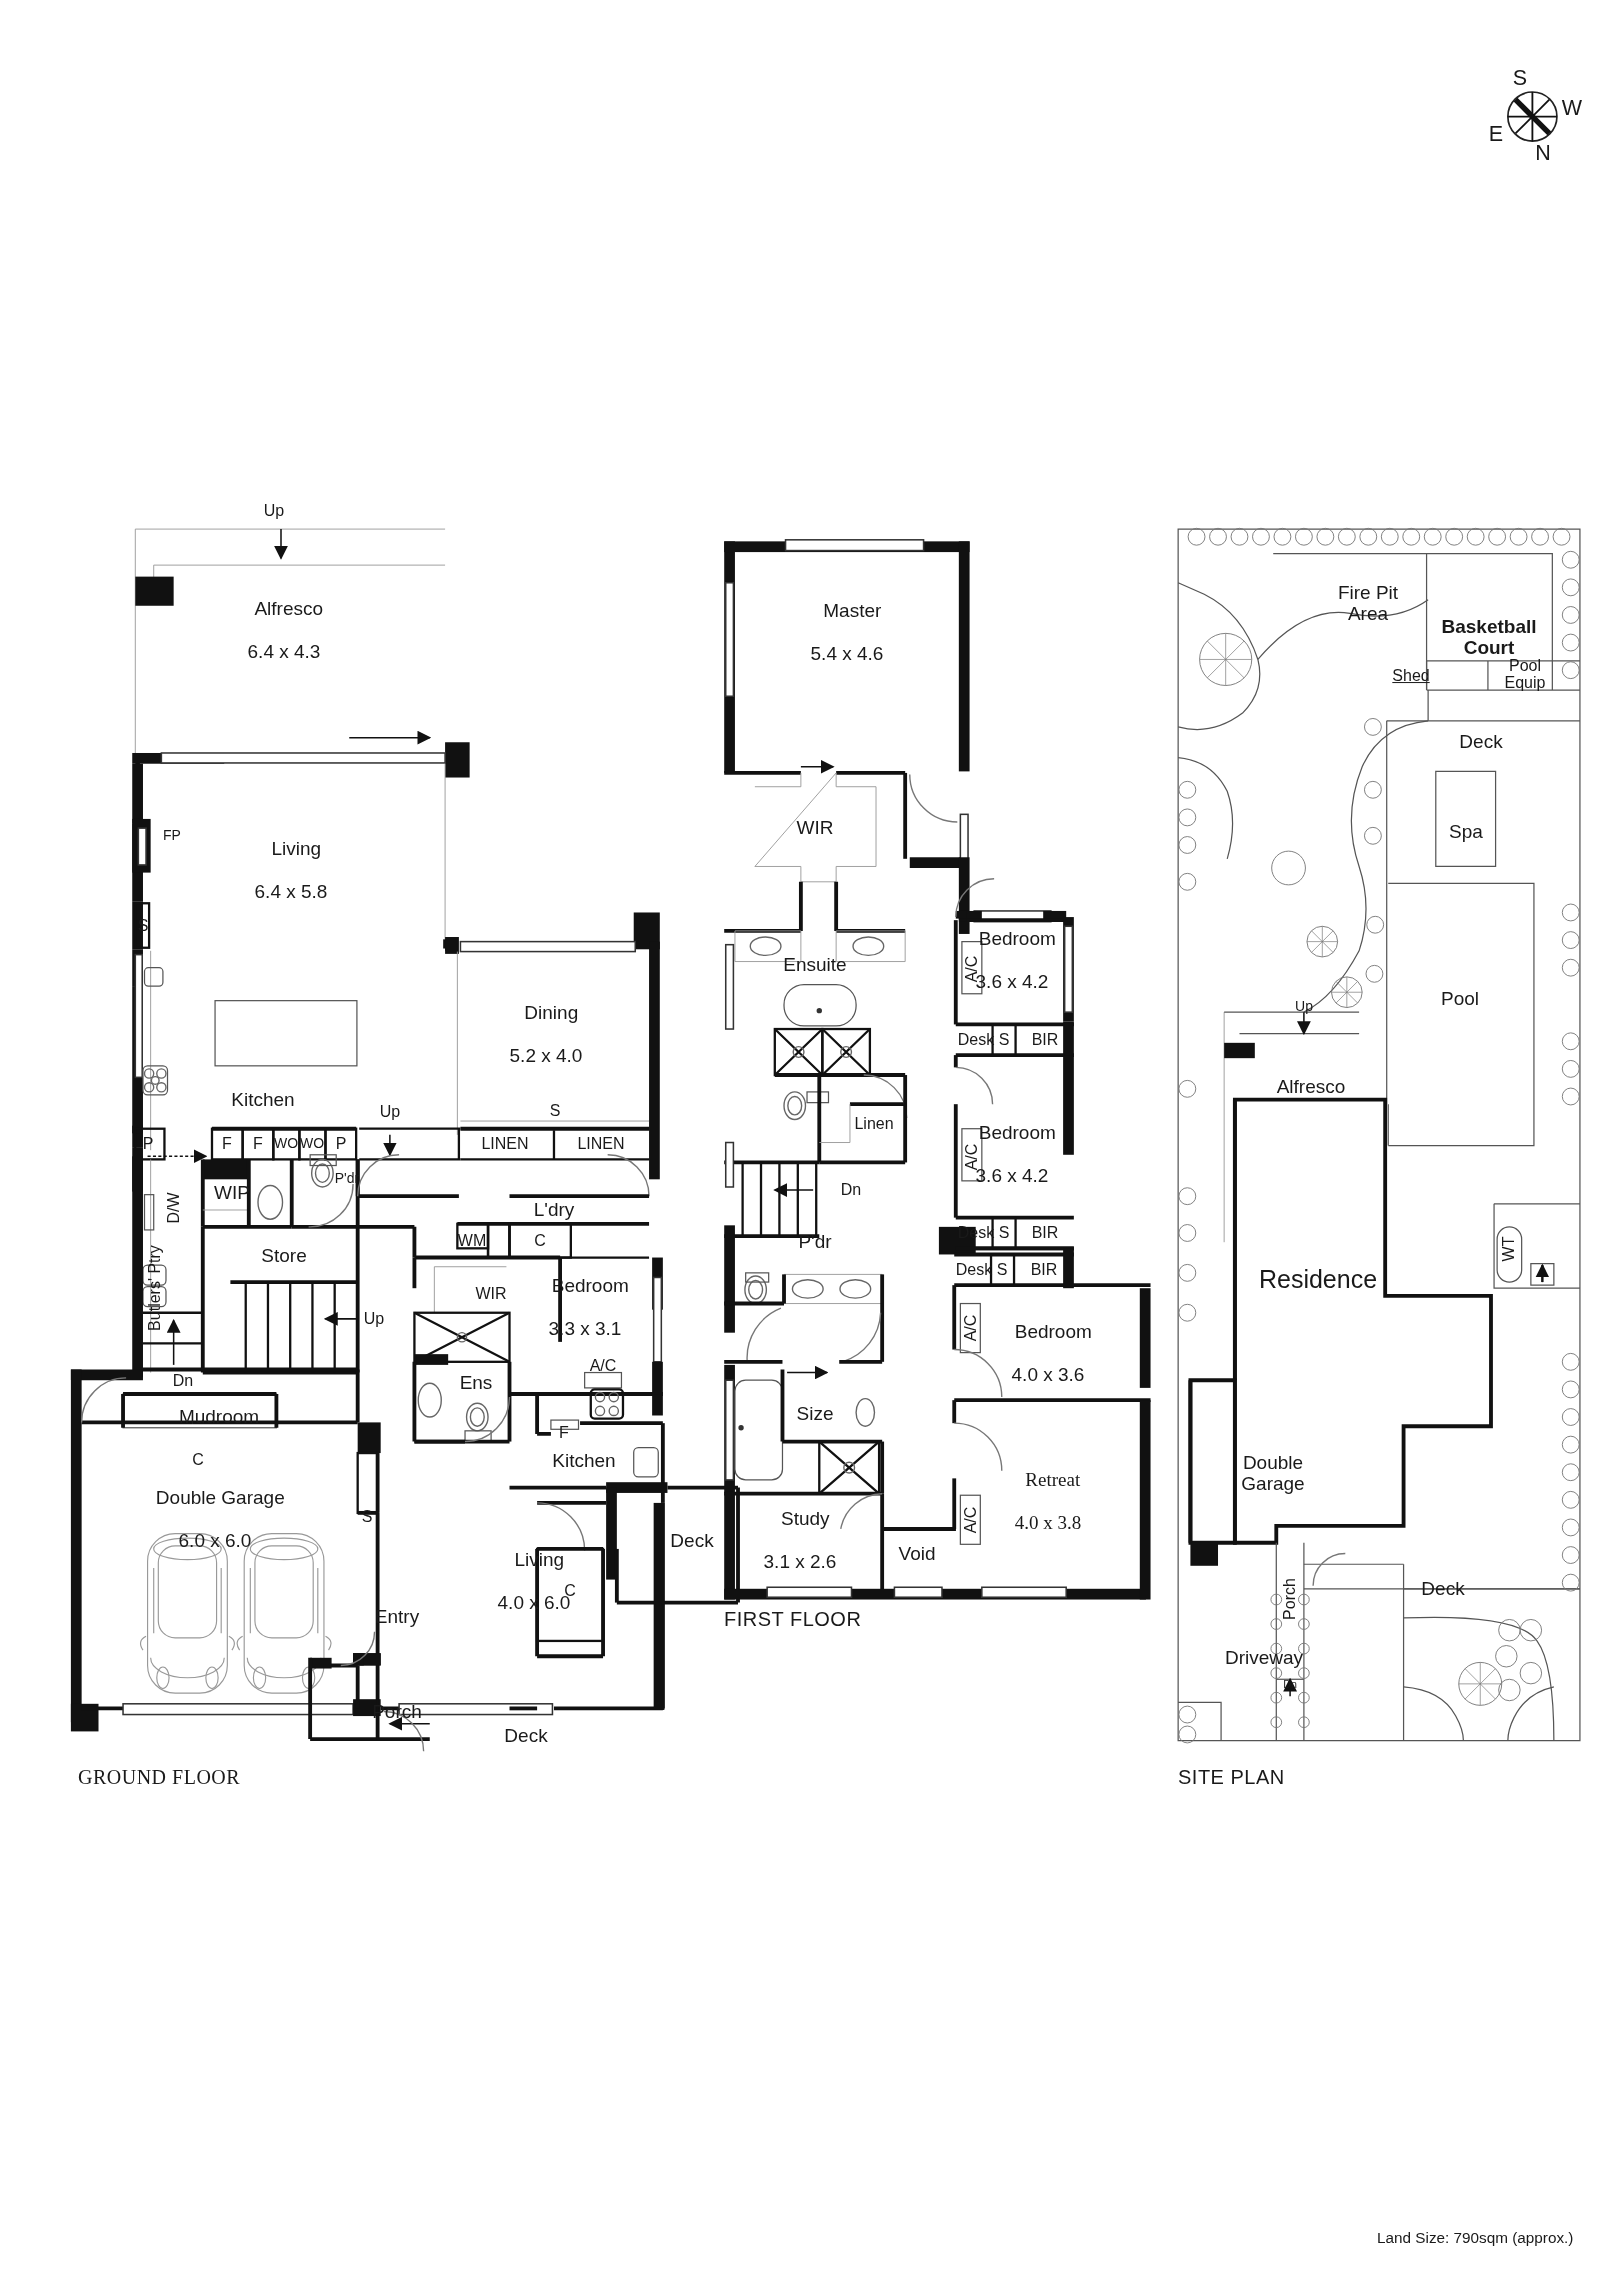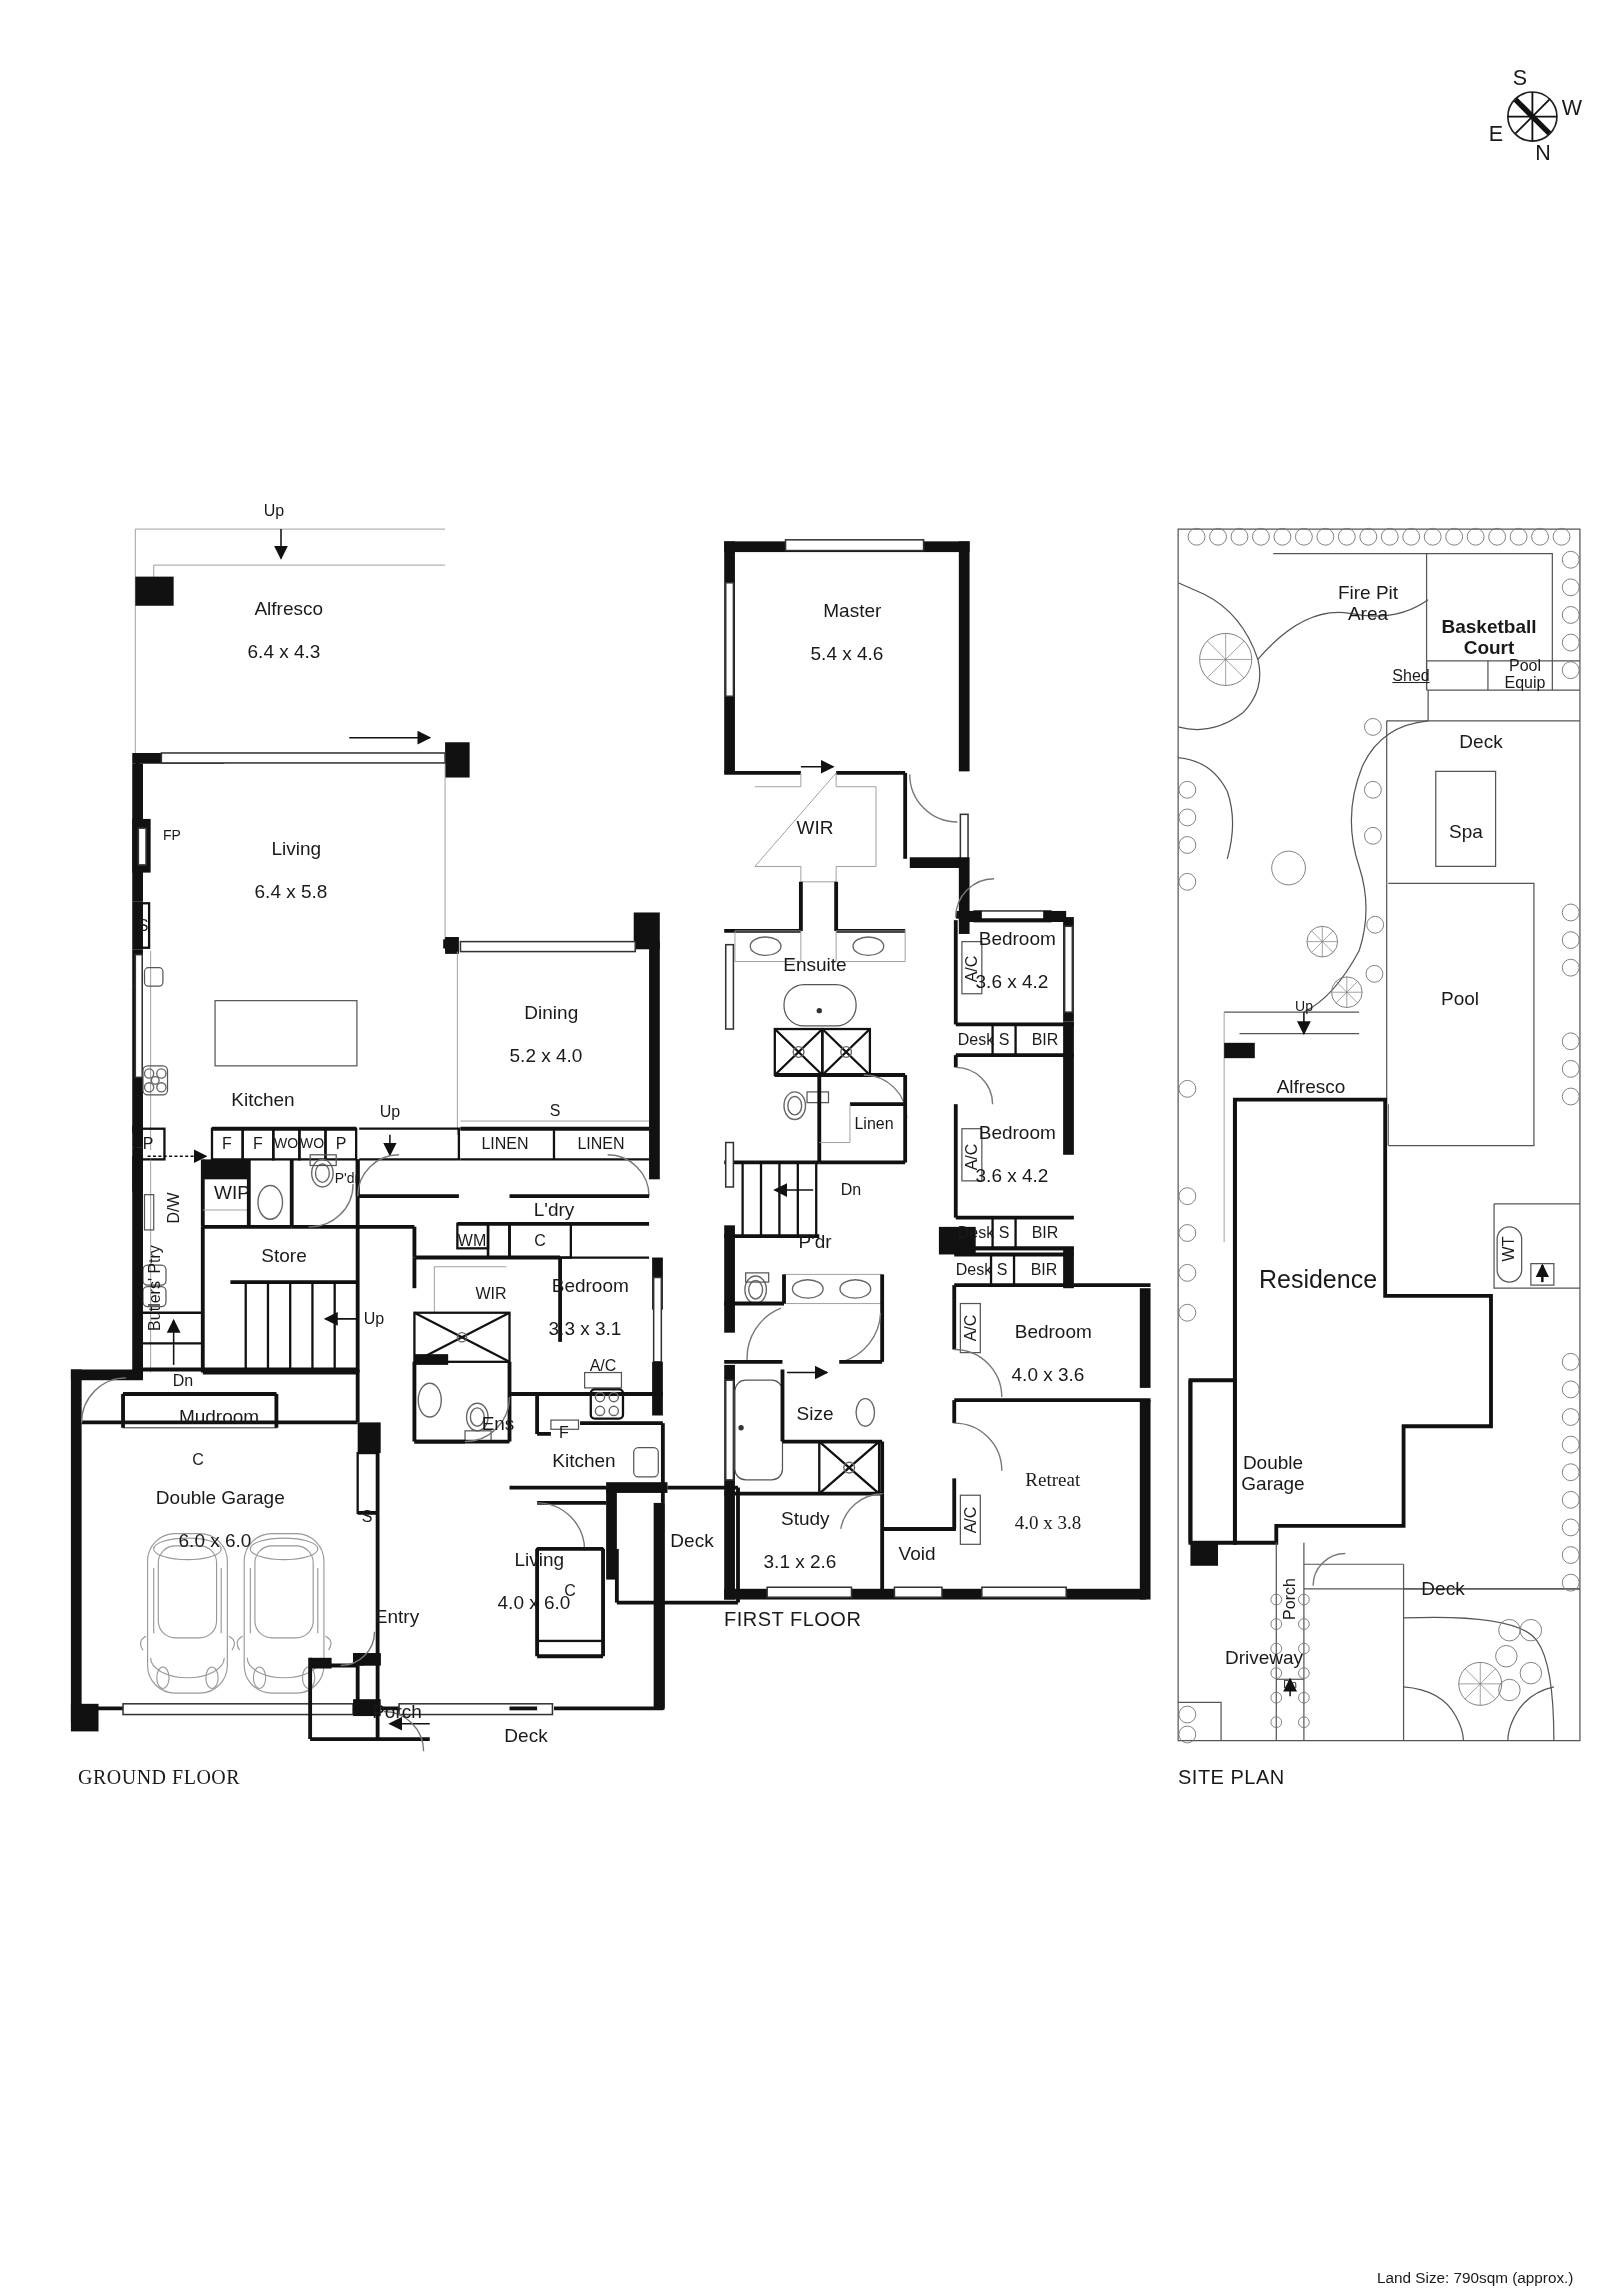--- a/index.html
+++ b/index.html
@@ -615,21 +615,21 @@
 <div class="lbl small ctr" style="left:367px;top:1517px;">S</div>
 <div class="lbl room ctr" style="left:397px;top:1611px;margin-top:6px;">Entry</div>
 <div class="lbl room ctr" style="left:397px;top:1712px;">Porch</div>
 <div class="lbl room ctr" style="left:526px;top:1736px;">Deck</div>
 <div class="lbl room ctr" style="left:534px;top:1581px;">
   <span>Living</span>
   <span class="dim">4.0 x 6.0</span>
 </div>
 <div class="lbl small ctr" style="left:570px;top:1591px;">C</div>
 <div class="lbl small ctr" style="left:491px;top:1294px;">WIR</div>
-<div class="lbl room ctr" style="left:498px;top:1383px;margin-top:41px;">Ens</div>
+<div class="lbl room ctr" style="left:476px;top:1383px;">Ens</div>
 <div class="lbl room ctr" style="left:585px;top:1307px;">
   <span>Bedroom</span>
   <span class="dim">3.3 x 3.1</span>
 </div>
 <div class="lbl small ctr" style="left:603px;top:1366px;">A/C</div>
 <div class="lbl small ctr" style="left:564px;top:1433px;">F</div>
 <div class="lbl room ctr" style="left:584px;top:1461px;">Kitchen</div>
 <div class="lbl room ctr" style="left:692px;top:1541px;">Deck</div>
 <div class="lbl floorlabel" style="left:78px;top:1766px;font-family:Liberation Serif, serif;">GROUND FLOOR</div>
 
@@ -699,16 +699,16 @@
 <div class="lbl room ctr" style="left:1264px;top:1658px;">Driveway</div>
 <div class="lbl small rot90" style="left:1509px;top:1249px;position:absolute;">WT</div>
 <div class="lbl xtiny ctr" style="left:1290px;top:1684px;">Dn</div>
 <div class="lbl floorlabel" style="left:1178px;top:1766px;">SITE PLAN</div>
 
 <div class="lbl ctr" style="left:1520px;top:78px;font-size:21.5px;">S</div>
 <div class="lbl ctr" style="left:1572px;top:108px;font-size:21.5px;">W</div>
 <div class="lbl ctr" style="left:1496px;top:134px;font-size:21.5px;">E</div>
 <div class="lbl ctr" style="left:1543px;top:153px;font-size:21.5px;">N</div>
 
-<div class="lbl landsize" style="left:1377px;top:2229px;text-align:left;margin-top:40px;">Land Size: 790sqm (approx.)</div>
+<div class="lbl landsize" style="left:1377px;top:2229px;text-align:left;">Land Size: 790sqm (approx.)</div>
 
 </div>
 
 
 </body></html>

